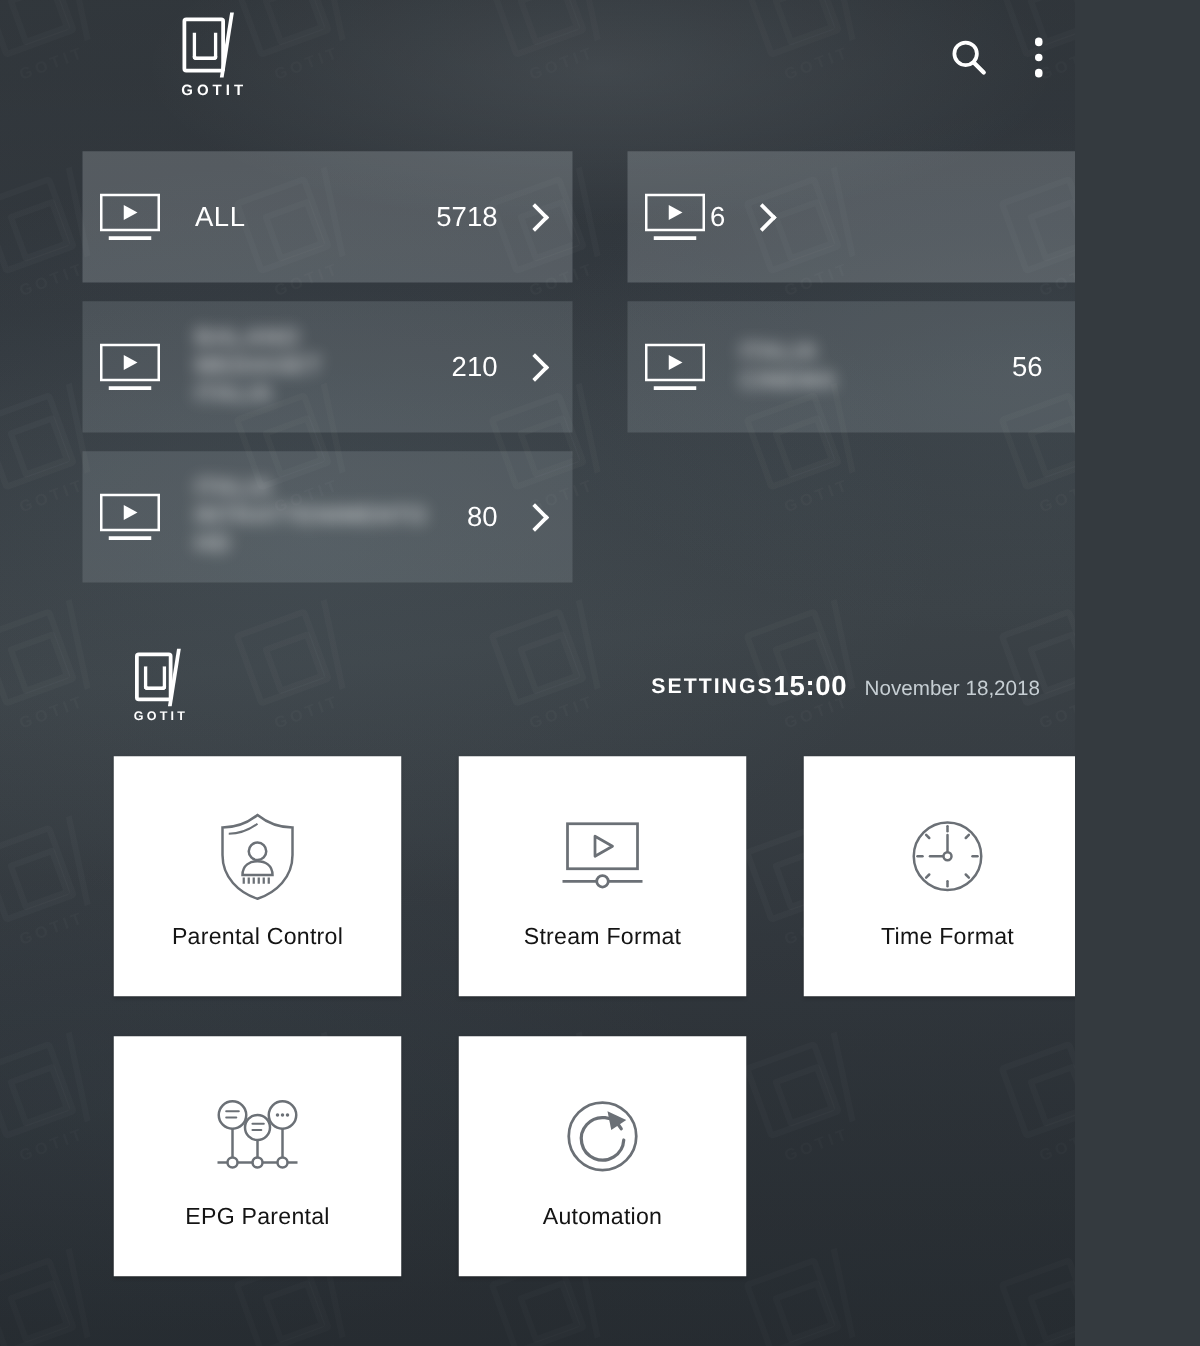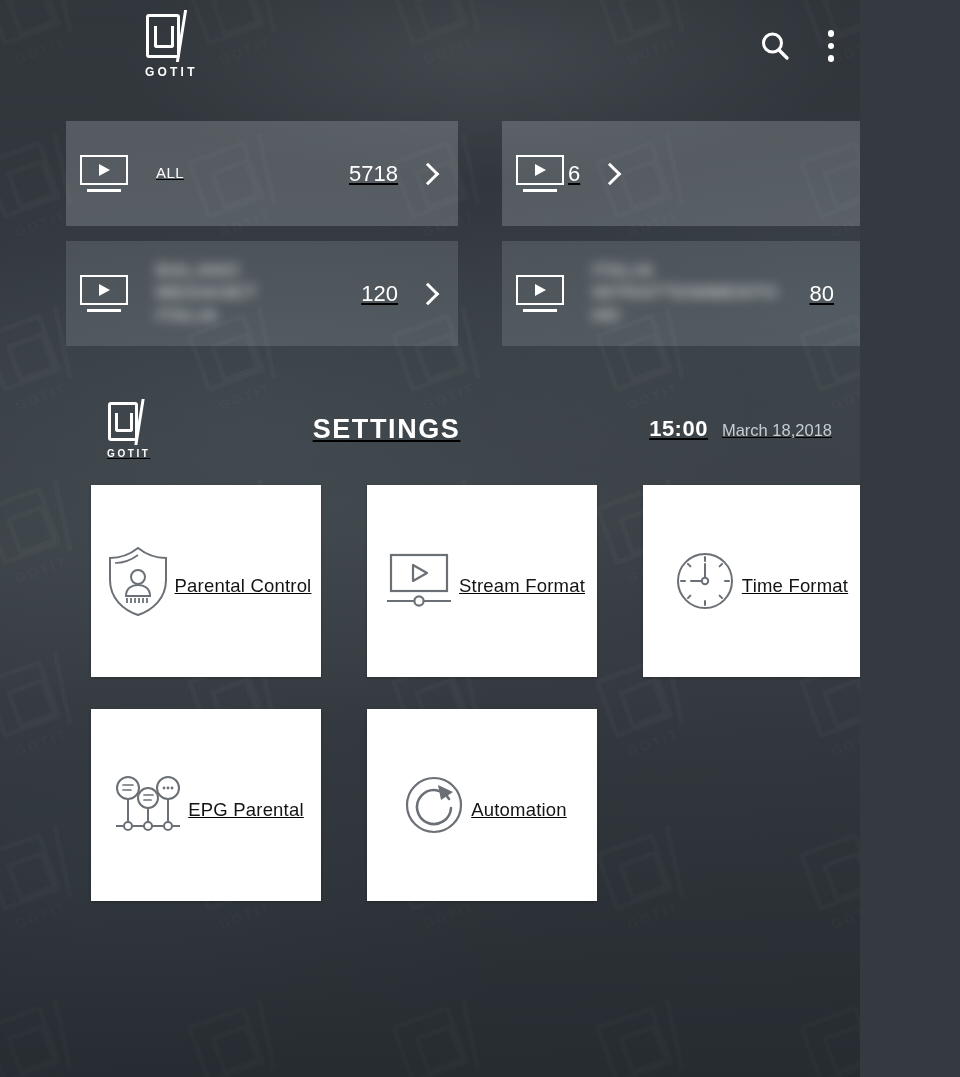--- a/index.html
+++ b/index.html
@@ -14,21 +14,20 @@
   #app {
     position:relative;
     width:860px; height:1077px;
     background:
       radial-gradient(ellipse 520px 180px at 480px 55px, rgba(190,200,205,.17), rgba(190,200,205,0) 70%),
       radial-gradient(ellipse 700px 420px at 250px 430px, rgba(120,140,150,.16), rgba(120,140,150,0) 72%),
       radial-gradient(ellipse 560px 300px at 820px 300px, rgba(110,130,140,.14), rgba(110,130,140,0) 70%),
       radial-gradient(ellipse 600px 260px at 140px 880px, rgba(90,110,120,.13), rgba(90,110,120,0) 72%),
       linear-gradient(175deg, #3a4045 0%, #353b41 22%, #3f464b 48%, #363c42 70%, #2f353a 100%);
     overflow:hidden;
-    text-decoration:underline;
   }
 
   
   .wm-layer {
     position:absolute; inset:-80px;
     display:grid;
     grid-template-columns:repeat(5, 1fr);
     grid-auto-rows:173px;
     pointer-events:none;
     opacity:.5;
@@ -147,21 +146,21 @@
     border-bottom:6.5px solid transparent;
   }
   .tv-ico .stand {
     position:absolute; left:7px; top:34px;
     width:34px; height:3px; background:#fff;
   }
   .tile-label {
     flex:1 1 auto;
     margin-left:24px;
     color:#fff;
-    font-size:15px;
+    font-size:22px;
     letter-spacing:.4px;
     line-height:1.25;
     white-space:pre-line;
   }
   .tile-count {
     color:#fff;
     font-size:22px;
     margin-right:22px;
     white-space:nowrap;
   }
@@ -191,44 +190,44 @@
     position:relative;
   }
   .sb-logo { position:relative; width:46px; }
   .sb-logo .logo-mark { width:36px; height:46px; }
   .sb-logo .logo-mark .outer { width:30px; height:39px; border-width:3px; top:3px; }
   .sb-logo .logo-mark .inner { width:18px; height:19px; left:7px; top:14px; border-width:3px; }
   .sb-logo .logo-mark .slash { height:46px; width:3px; right:3px; }
   .sb-logo .logo-word { font-size:10px; letter-spacing:2.6px; width:38px; }
   .settings-title {
     flex:1 1 auto;
-    text-align:center;
+    text-align:right;
     color:#fff;
-    font-size:27px;
+    font-size:17px;
     font-weight:bold;
     letter-spacing:1.6px;
     margin-left:-30px;
   }
   .clock-wrap { display:flex; align-items:baseline; gap:14px; }
   .clock-time { color:#fff; font-size:22px; font-weight:bold; letter-spacing:.5px; }
   .clock-date { color:#c6ced3; font-size:16.5px; }
 
   
   .cards {
     display:grid;
     grid-template-columns:repeat(3, 230px);
     column-gap:46px;
     row-gap:32px;
     padding-left:91px;
     margin-top:13px;
   }
   .card {
     height:192px;
     background:#fff;
-    display:flex; flex-direction:row;
+    display:flex; flex-direction:column;
     align-items:center; justify-content:center;
     cursor:pointer;
     box-shadow:0 1px 3px rgba(0,0,0,.25);
   }
   .card-ico { height:86px; display:flex; align-items:center; justify-content:center; }
   .card-label {
     margin-top:10px;
     font-size:18.5px;
     color:#141414;
     letter-spacing:.2px;
@@ -475,52 +474,65 @@
           <div class="tile-icon">
             <div class="tv-ico">
               <div class="screen"></div>
               <div class="tri"></div>
               <div class="stand"></div>
             </div>
           </div>
           <div class="tile-label">BALANO
 MEDIASET
 ITALIA</div>
-          <div class="tile-count">120</div>
+          <div class="tile-count">210</div>
           <div class="chev"></div>
         </div>
         <div class="tile blurred">
           <div class="tile-icon">
             <div class="tv-ico">
               <div class="screen"></div>
               <div class="tri"></div>
               <div class="stand"></div>
             </div>
           </div>
           <div class="tile-label">ITALIA
+CINEMA</div>
+          <div class="tile-count">56</div>
+          <div class="chev"></div>
+        </div>
+        <div class="tile blurred">
+          <div class="tile-icon">
+            <div class="tv-ico">
+              <div class="screen"></div>
+              <div class="tri"></div>
+              <div class="stand"></div>
+            </div>
+          </div>
+          <div class="tile-label">ITALIA
 INTRATTENIMENTO
 HD</div>
           <div class="tile-count">80</div>
           <div class="chev"></div>
         </div>
       </div>
 
     <div class="settings-bar">
       <div class="sb-logo">
         <div class="logo-mark">
           <div class="outer"></div>
           <div class="inner"></div>
           <div class="slash"></div>
         </div>
         <div class="logo-word">GOTIT</div>
       </div>
       <div class="settings-title">SETTINGS</div>
       <div class="clock-wrap">
         <div class="clock-time">15:00</div>
-        <div class="clock-date">March 18,2018</div>
+        <div class="clock-date">November 18,2018</div>
       </div>
     </div>
 
     <div class="cards" id="cards">
         <div class="card">
           <div class="card-ico">
             <svg width="74" height="78" viewBox="0 0 74 78">
               <path d="M37 6 C27 14 16 16 9 16 L9 38 C9 56 22 68 37 73 C52 68 65 56 65 38 L65 16 C58 16 47 14 37 6 Z" fill="none" stroke="#6b7076" stroke-width="2"></path>
               <path d="M37 13 C29 19 20 21 14 21" fill="none" stroke="#6b7076" stroke-width="1.6"></path>
               <circle cx="37" cy="35" r="7" fill="none" stroke="#6b7076" stroke-width="2"></circle>

